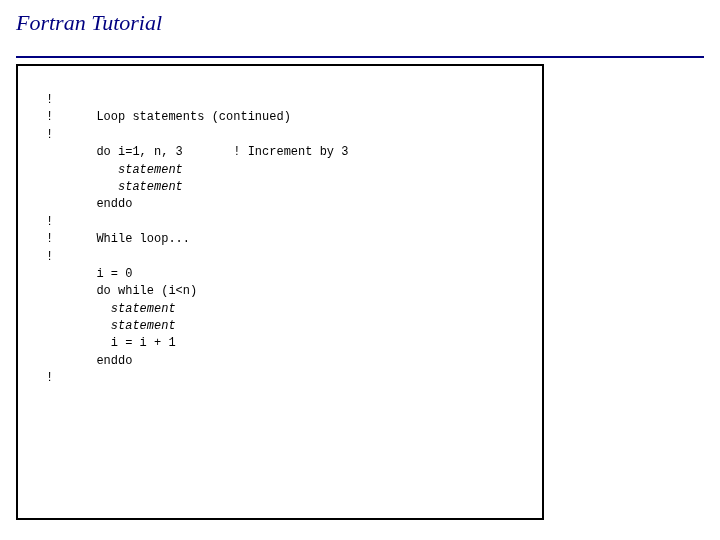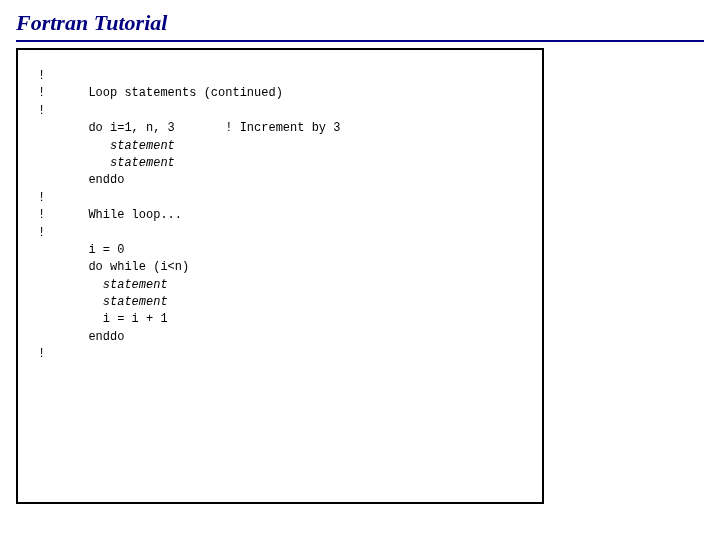--- a/index.html
+++ b/index.html
@@ -7,43 +7,43 @@
       padding: 10px 16px;
       font-family: Georgia, 'Times New Roman', Times, serif;
       width: 720px;
       height: 540px;
       box-sizing: border-box;
       background: #fff;
     }
     .title {
       font-size: 22px;
       font-style: italic;
-      font-weight: bold;
+      font-weight: normal;
       color: #000080;
-      margin: 0 0 4px 0;
+      margin: 0 0 20px 0;
     }
     .rule {
       border: none;
       border-top: 2px solid #000080;
       margin: 0 0 6px 0;
     }
     .codebox {
       border: 2px solid #000;
       padding: 10px 12px 12px 12px;
       width: 528px;
       height: 456px;
       box-sizing: border-box;
     }
     .code {
       font-family: 'Courier New', Courier, monospace;
       font-size: 12px;
       line-height: 1.45;
       white-space: pre;
       color: #000;
-      margin: 8px;
+      margin: 16px;
     }
     .it { font-style: italic; }
   </style>
 </head>
 <body>
 
 <h1 class="title">Fortran Tutorial</h1>
 <hr class="rule">
 
 <div class="codebox">

